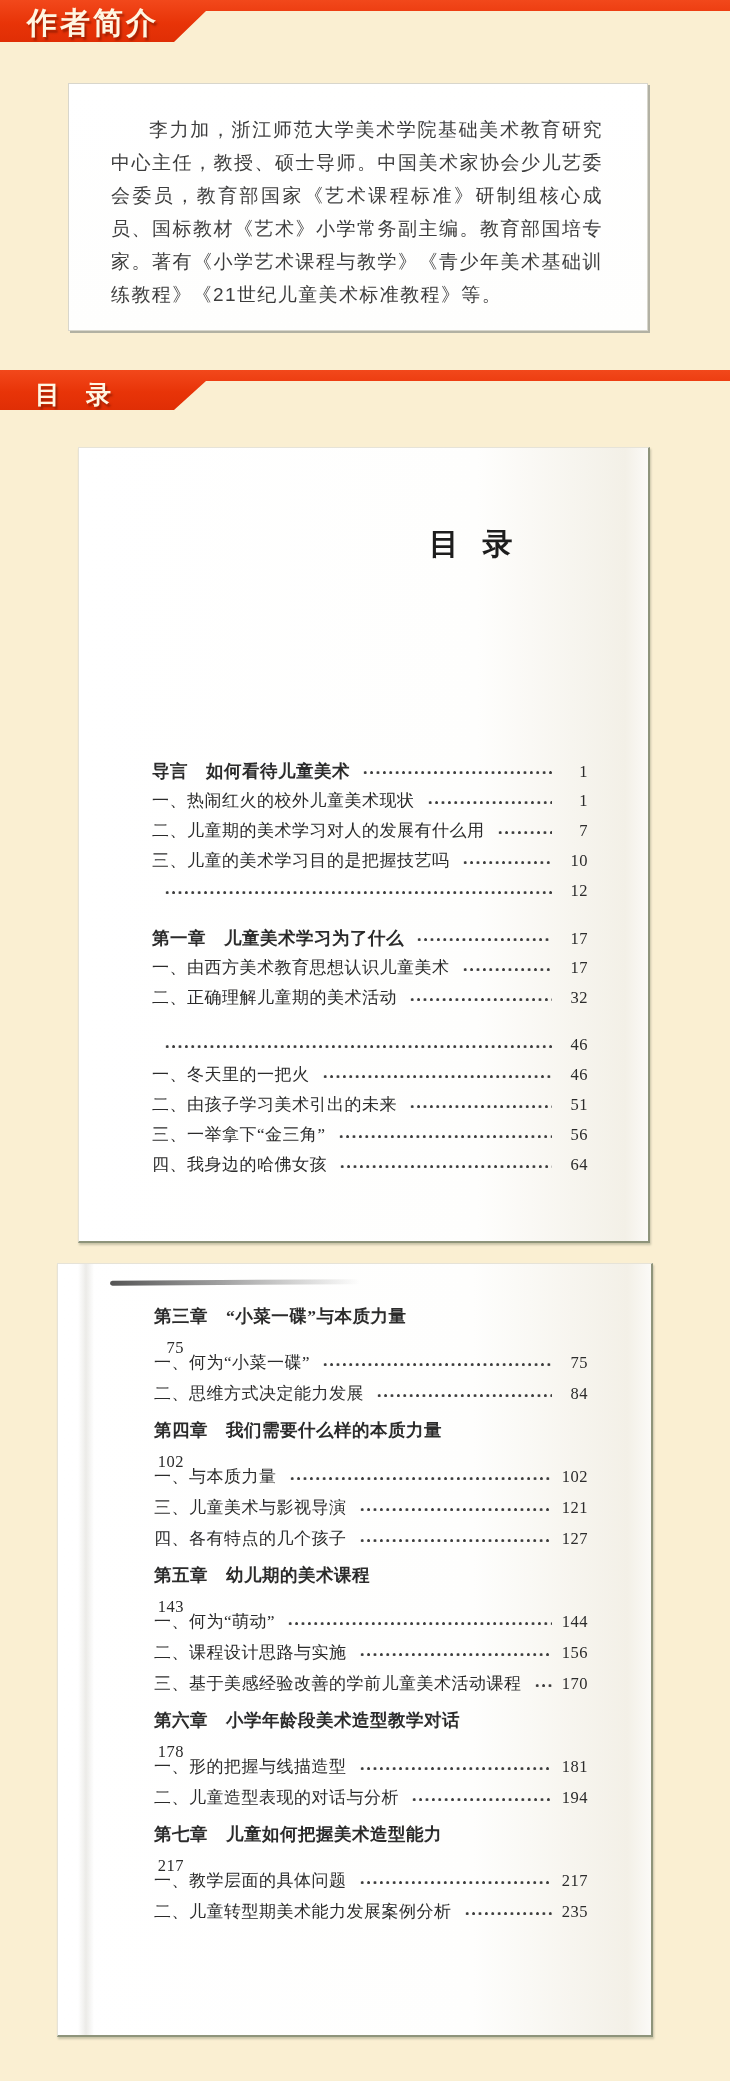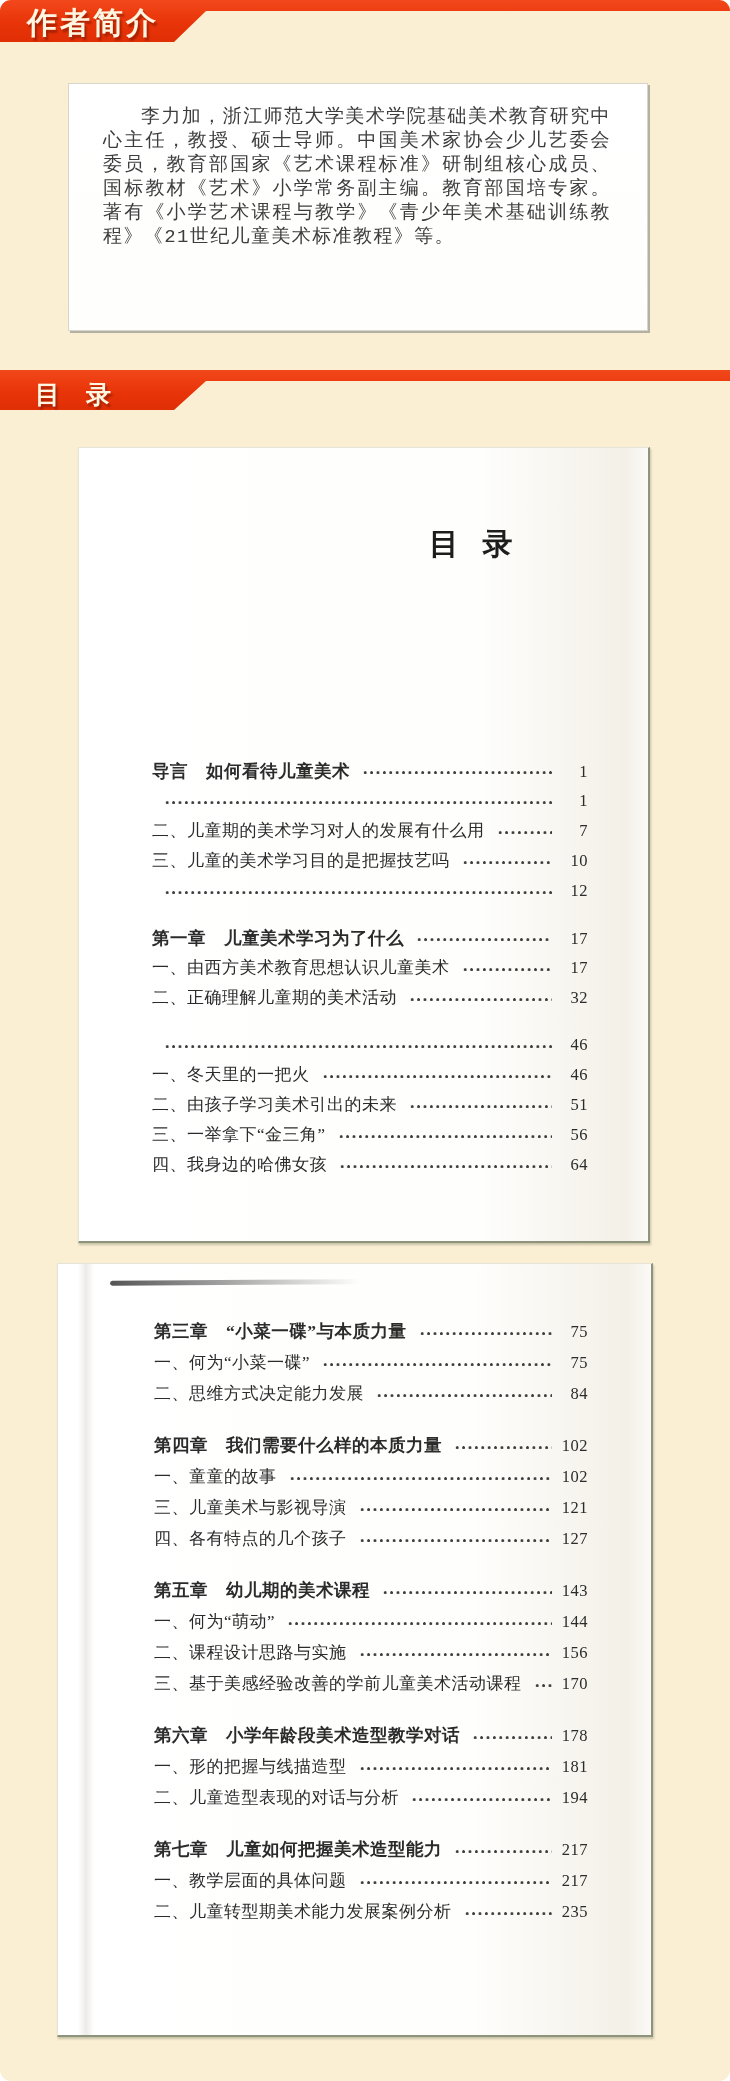--- a/index.html
+++ b/index.html
@@ -1,20 +1,19 @@
 <!DOCTYPE html>
 <html><head>
 <meta charset="utf-8">
 <style>
   html,body{margin:0;padding:0;}
   #screen{
     position:relative;width:730px;height:2081px;overflow:hidden;
     background:#faefd2;
     font-family:"Liberation Sans","DejaVu Sans",sans-serif;
-    border-radius:11px;
   }
   
   .banner{
     position:absolute;left:0;width:730px;
     background:linear-gradient(180deg,#f2481b 0%,#e83408 55%,#e02e05 100%);
     clip-path:polygon(0 0,100% 0,100% 11px,206px 11px,174px 100%,0 100%);
   }
   .banner .label{
     display:block;color:#fff6e2;font-weight:bold;
     text-shadow:2px 3px 2px rgba(130,25,0,.65);
@@ -26,25 +25,24 @@
   #banner-toc .label{padding:9px 0 0 35px;font-size:25px;letter-spacing:4px;line-height:30px;}
   
   #bio-card{
     position:absolute;top:83px;left:68px;width:580px;height:248px;
     background:linear-gradient(180deg,#ffffff 0%,#fefefd 100%);
     border:1px solid #d8d6cc;
     box-shadow:2px 2px 0 #b2b1a3;
     box-sizing:border-box;
   }
   #bio-card p{
-    margin:0;padding:21px 36px 0 34px;
+    margin:8px;padding:21px 36px 0 34px;
     text-indent:2em;text-align:justify;
-    font-size:19px;line-height:24px;letter-spacing:1.4px;
+    font-size:19px;line-height:33px;letter-spacing:1.4px;
     color:#3d3d3d;
-    font-family:Liberation Mono, monospace;
   }
   
   .scan-page{
     position:absolute;
     background:linear-gradient(90deg,#ffffff 0%,#fefefd 70%,#f3f0e7 96%,#fbfaf7 100%);
     border-top:1px solid #e6e3d8;border-left:1px solid #e6e3d8;
     border-right:2px solid #8e947b;border-bottom:2px solid #8e947b;
     box-shadow:1px 2px 2px rgba(110,115,90,.35);
     box-sizing:border-box;
     font-family:"Liberation Serif","DejaVu Serif",serif;
@@ -66,21 +64,21 @@
     position:absolute;top:76px;left:350px;
     font-size:30px;font-weight:bold;letter-spacing:2px;word-spacing:12px;
     color:#1d1d1d;white-space:pre;
   }
   .toc-list{position:absolute;left:0;right:0;}
   #toc-list-1{top:291px;padding:0 60px 0 73px;}
   #toc-list-2{top:31px;padding:0 63px 0 96px;}
   .row{display:flex;align-items:baseline;height:30px;line-height:30px;}
   #toc-list-2 .row{height:31px;line-height:31px;}
   .row.chapter{margin-top:17px;font-weight:bold;font-size:17.5px;letter-spacing:.5px;justify-content:center;}
-  #toc-list-2 .row.chapter{margin-top:21px;}
+  #toc-list-2 .row.chapter{margin-top:21px;flex-direction:column;}
   .row.item{font-size:17px;letter-spacing:.5px;}
   .row .t{white-space:pre;}
   .row .dots{
     flex:1;align-self:center;height:16px;margin:0 6px 0 12px;
     background-image:radial-gradient(circle at 50% 60%,#3d3d3d 1.2px,rgba(0,0,0,0) 1.6px);
     background-size:6.4px 16px;background-repeat:repeat-x;
   }
   .row .pg{min-width:30px;text-align:right;font-size:16.5px;font-weight:normal;}
 </style>
 </head>
@@ -102,20 +100,21 @@
 
   <div class="scan-page" id="scan-page-1">
     <div class="scan-title">目 录</div>
     <div class="toc-list" id="toc-list-1">
         <div class="row chapter">
           <span class="t">导言　如何看待儿童美术</span>
           <span class="dots"></span>
           <span class="pg">1</span>
         </div>
         <div class="row item">
+          <span class="t">一、热闹红火的校外儿童美术现状</span>
           <span class="dots"></span>
           <span class="pg">1</span>
         </div>
         <div class="row item">
           <span class="t">二、儿童期的美术学习对人的发展有什么用</span>
           <span class="dots"></span>
           <span class="pg">7</span>
         </div>
         <div class="row item">
           <span class="t">三、儿童的美术学习目的是把握技艺吗</span>
@@ -185,21 +184,21 @@
           <span class="t">二、思维方式决定能力发展</span>
           <span class="dots"></span>
           <span class="pg">84</span>
         </div>
         <div class="row chapter">
           <span class="t">第四章　我们需要什么样的本质力量</span>
           <span class="dots"></span>
           <span class="pg">102</span>
         </div>
         <div class="row item">
-          <span class="t">一、童童的故事</span>
+          <span class="t">一、与本质力量</span>
           <span class="dots"></span>
           <span class="pg">102</span>
         </div>
         <div class="row item">
           <span class="t">三、儿童美术与影视导演</span>
           <span class="dots"></span>
           <span class="pg">121</span>
         </div>
         <div class="row item">
           <span class="t">四、各有特点的几个孩子</span>

